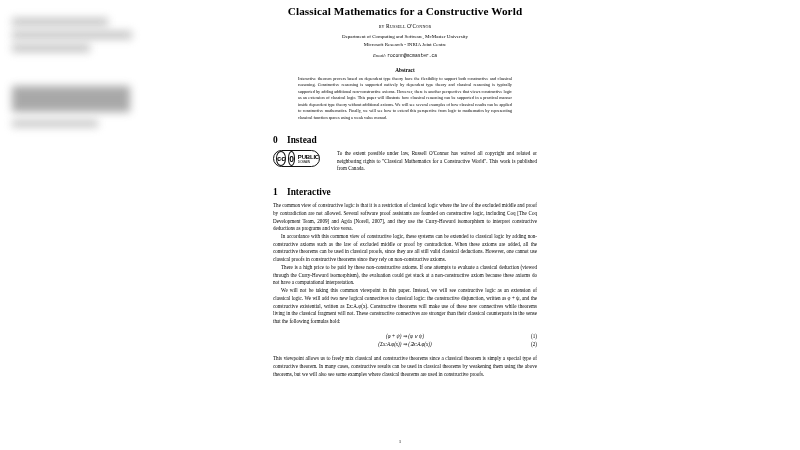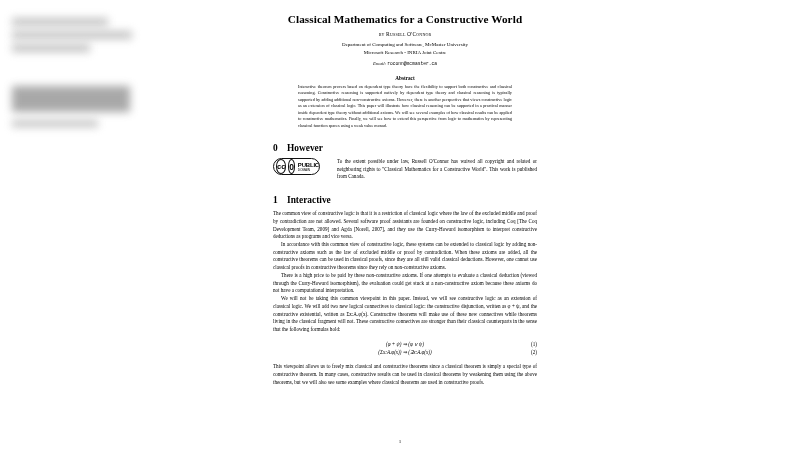--- a/index.html
+++ b/index.html
@@ -16,21 +16,21 @@
   }
   .page {
     position: relative;
     width: 800px;
     height: 450px;
     background: #ffffff;
   }
   .column {
     position: absolute;
     left: 273px;
-    top: 11px;
+    top: 3px;
     width: 264px;
   }
   .title {
     text-align: center;
     font-size: 11.2px;
     font-weight: bold;
     letter-spacing: 0.1px;
     margin-top: 2px;
     line-height: 1.2;
   }
@@ -219,21 +219,21 @@
       <span>Email:</span>
       <span class="addr">roconn@mcmaster.ca</span>
     </div>
 
     <div class="abstract-block">
       <div class="abstract-head">Abstract</div>
       <div class="abstract-body">Interactive theorem provers based on dependent type theory have the flexibility to support both constructive and classical reasoning. Constructive reasoning is supported natively by dependent type theory and classical reasoning is typically supported by adding additional non-constructive axioms. However, there is another perspective that views constructive logic as an extension of classical logic. This paper will illustrate how classical reasoning can be supported in a practical manner inside dependent type theory without additional axioms. We will see several examples of how classical results can be applied to constructive mathematics. Finally, we will see how to extend this perspective from logic to mathematics by representing classical function spaces using a weak value monad.</div>
     </div>
 
     <div class="section-head">
-      <span class="num">0</span><span>However</span>
+      <span class="num">0</span><span>Instead</span>
     </div>
 
     <div class="licence-row">
       <div class="cc-badge">
         <div class="cc-circ">cc</div>
         <div class="cc-circ zero">0</div>
         <div class="cc-text">
           <span class="cc-big">PUBLIC</span>
           <span class="cc-small">DOMAIN</span>
         </div>

